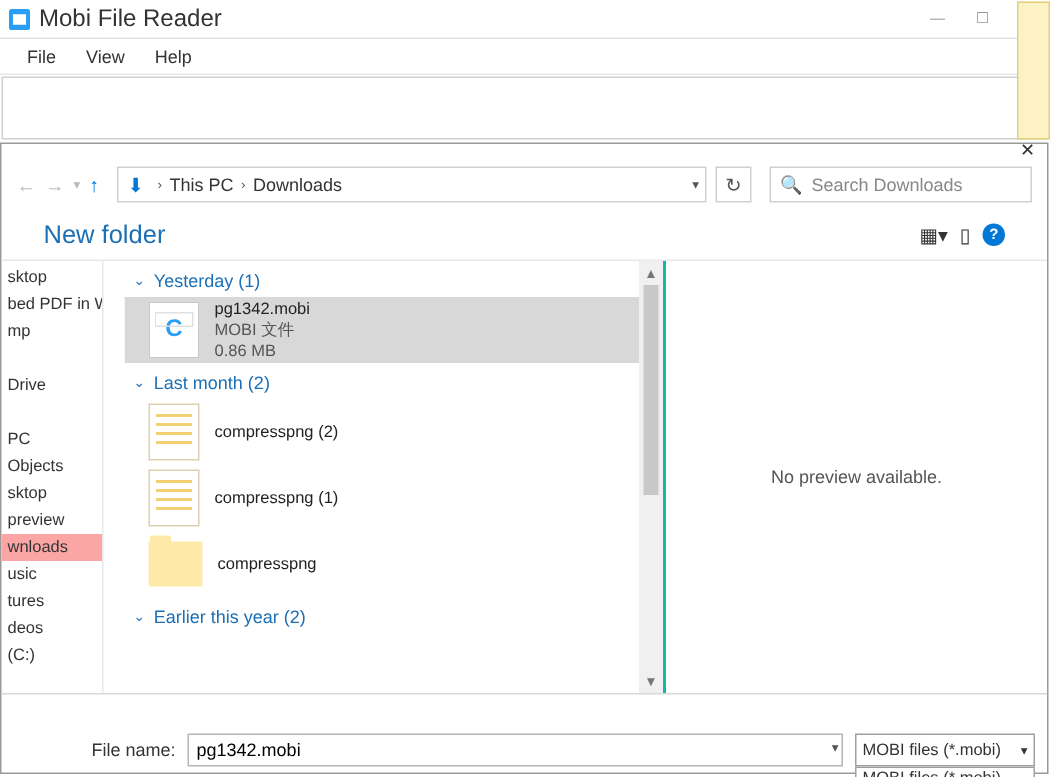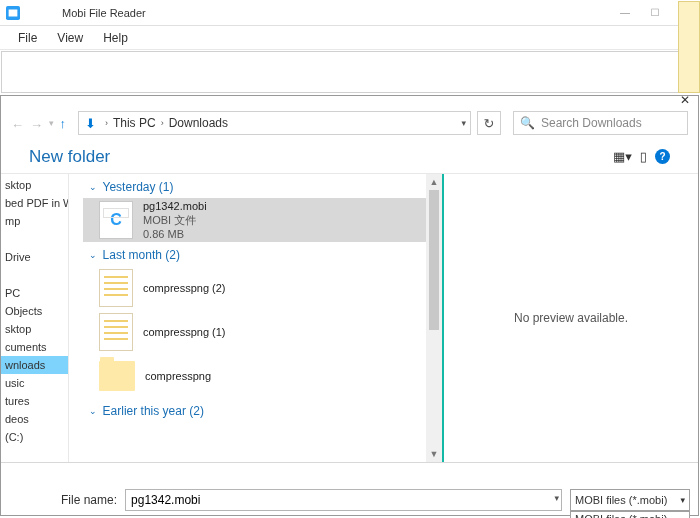--- a/index.html
+++ b/index.html
@@ -1,21 +1,21 @@
 <!DOCTYPE html>
 <html><head>
 <meta charset="utf-8">
 <style>
 * { box-sizing: border-box; margin: 0; padding: 0; font-family: "Segoe UI", Tahoma, sans-serif; }
 body { width: 700px; height: 518px; background: #fff; overflow: hidden; position: relative; font-size: 12px; color: #333; }
 
 
 .titlebar { height: 26px; border-bottom: 1px solid #e0e0e0; display: flex; align-items: center; padding-left: 6px; }
 .titlebar .app-icon { width: 14px; height: 14px; margin-right: 6px; }
-.titlebar .title { flex: 1; font-size: 11px; margin-left: 36px; }
+.titlebar .title { flex: 1; font-size: 16px; }
 .titlebar .win-btns { display: flex; }
 .titlebar .win-btn { width: 30px; height: 20px; text-align: center; color: #999; font-size: 10px; line-height: 20px; cursor: default; font-family: Arial; }
 
 .menubar { height: 24px; display: flex; align-items: center; padding-left: 8px; border-bottom: 1px solid #e8e8e8; }
 .menubar .menu-item { padding: 0 10px; font-size: 12px; }
 
 .content-blank { height: 42px; border: 1px solid #d0d0d0; margin: 1px; background: #fff; }
 
 .right-strip { position: absolute; right: 0; top: 1px; width: 22px; height: 92px; background: #fdf2c4; border: 1px solid #e0d080; }
 
@@ -38,21 +38,21 @@
 
 .toolbar { height: 34px; display: flex; align-items: center; padding: 0 28px; border-bottom: 1px solid #e8e8e8; }
 .toolbar .tb-left { flex: 1; color: #1a6fb5; font-size: 17px; }
 .toolbar .tb-right { display: flex; align-items: center; gap: 8px; }
 .toolbar .tb-icon { font-size: 13px; color: #333; }
 .help-icon { width: 15px; height: 15px; border-radius: 50%; background: #0078d7; color: #fff; font-size: 10px; display: flex; align-items: center; justify-content: center; font-weight: bold; }
 
 .main { flex: 1; display: flex; overflow: hidden; }
 .sidebar { width: 68px; border-right: 1px solid #e8e8e8; padding-top: 2px; overflow: hidden; }
 .side-item { height: 18px; padding: 0 4px; font-size: 11px; white-space: nowrap; overflow: hidden; line-height: 18px; }
-.side-item.sel { background: #7dd3fc; }
+.side-item.sel { background: #fca5a5; }
 
 .filelist { flex: 1; position: relative; overflow: hidden; }
 .scrollbar { position: absolute; right: 0; top: 0; width: 16px; height: 100%; background: #f0f0f0; }
 .scroll-arrow { height: 16px; text-align: center; font-size: 9px; color: #777; line-height: 16px; }
 .scroll-thumb { margin: 0 2px 0 3px; width: 10px; background: #c8c8c8; }
 .flist-inner { position: absolute; left: 14px; right: 16px; top: 0; bottom: 0; overflow: hidden; }
 
 .group-head { color: #1a6fb5; font-size: 12px; padding: 6px 6px 4px; display: flex; align-items: center; }
 .group-head .chev { font-size: 9px; margin-right: 6px; }
 .file-row { height: 44px; display: flex; align-items: center; padding-left: 16px; }
@@ -151,21 +151,21 @@
     <div class="sidebar" id="sidebar">
         <div class="side-item">sktop</div>
         <div class="side-item">bed PDF in W</div>
         <div class="side-item">mp</div>
         <div class="side-item"></div>
         <div class="side-item">Drive</div>
         <div class="side-item"></div>
         <div class="side-item">PC</div>
         <div class="side-item">Objects</div>
         <div class="side-item">sktop</div>
-        <div class="side-item">cuments</div>
+        <div class="side-item">preview</div>
         <div class="side-item sel">wnloads</div>
         <div class="side-item">usic</div>
         <div class="side-item">tures</div>
         <div class="side-item">deos</div>
         <div class="side-item"> (C:)</div>
         <div class="side-item"></div>
         <div class="side-item">vork</div>
       </div>
 
     <div class="filelist">

